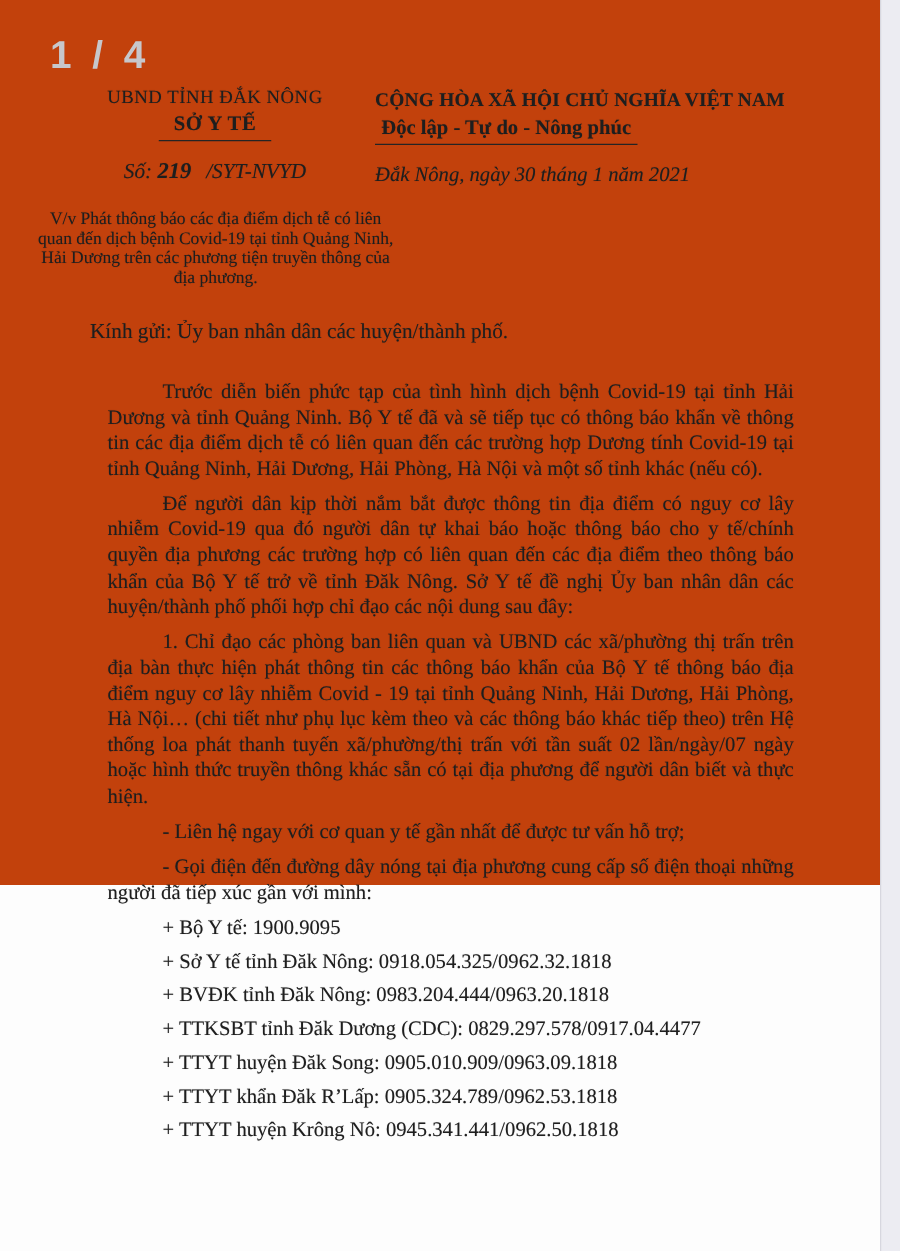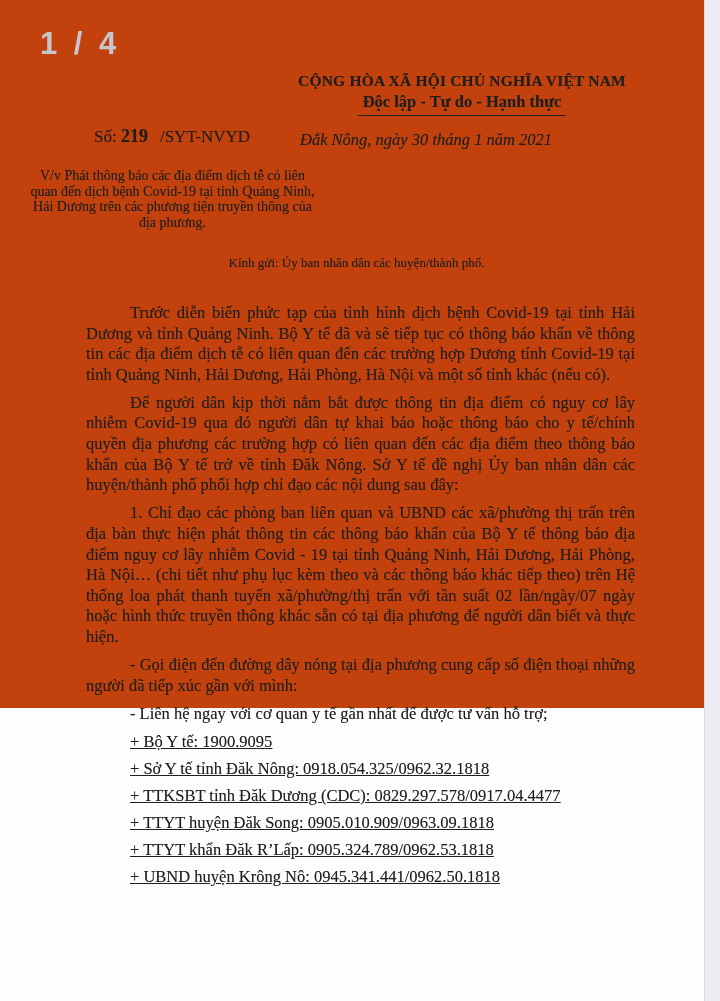--- a/index.html
+++ b/index.html
@@ -25,91 +25,97 @@
   }
   .header-left{
     position:absolute;left:22px;top:70px;width:300px;text-align:center;
   }
   .header-left .org{ font-size:15px;letter-spacing:.4px; }
   .header-left .dept{
     display:inline-block;margin-top:2px;font-size:16.5px;font-weight:bold;
     letter-spacing:.5px;border-bottom:1.6px solid #242424;padding:0 12px 3px;
   }
   .header-right{
-    position:absolute;left:288px;top:72px;width:348px;text-align:center;
+    position:absolute;left:300px;top:72px;width:348px;text-align:left;
   }
   .header-right .national{ font-size:15.5px;font-weight:bold;letter-spacing:.2px; }
   .header-right .motto{
     display:inline-block;margin-top:2px;font-size:16.5px;font-weight:bold;
     border-bottom:1.6px solid #242424;padding:0 5px 3px;
   }
   .doc-number{
     position:absolute;left:22px;top:126px;width:300px;text-align:center;
     font-size:17px;
+    font-style:italic;
   }
   .doc-number .num{ font-weight:bold;font-size:18px; }
   .doc-number .suffix{ margin-left:12px; }
   .subject{
     position:absolute;left:30px;top:168px;width:285px;text-align:center;
     font-size:14px;line-height:15.6px;
   }
   .date-line{
     position:absolute;left:300px;top:130px;width:348px;text-align:left;
     font-style:italic;font-size:16.5px;
   }
   .salutation{
-    position:absolute;left:82px;top:255px;width:549px;text-align:center;
-    font-size:13px;
+    position:absolute;left:72px;top:255px;width:549px;
+    font-size:17px;
   }
   .body-text{
     position:absolute;left:86px;top:303px;width:549px;
     font-size:16.5px;line-height:20.6px;
   }
   .body-text p{
     margin:0 0 7.5px 0;text-align:justify;text-indent:44px;
   }
   .hotlines{ margin:1px 0 0 44px; }
-  .hotlines .hotline{ line-height:20.6px;margin-bottom:6.5px;text-decoration:underline; }
+  .hotlines .hotline{ line-height:20.6px;margin-bottom:6.5px; }
 </style>
 </head>
 <body>
 
 <div class="page">
 
   <div class="page-indicator">1 / 4</div>
 
+  <div class="header-left">
+    <div class="org ink">UBND TỈNH ĐẮK NÔNG</div>
+    <div><span class="dept ink">SỞ Y TẾ</span></div>
+  </div>
 
   <div class="header-right">
     <div class="national ink">CỘNG HÒA XÃ HỘI CHỦ NGHĨA VIỆT NAM</div>
-    <div><span class="motto ink">Độc lập - Tự do - Hạnh thực</span></div>
+    <div><span class="motto ink">Độc lập - Tự do - Nông phúc</span></div>
   </div>
 
   <div class="doc-number ink">
     <span>Số:</span>
     <span class="num">219</span><span class="suffix">/SYT-NVYD</span>
   </div>
 
   <div class="subject ink">V/v Phát thông báo các địa điểm dịch tễ có liên quan đến dịch bệnh Covid-19 tại tỉnh Quảng Ninh, Hải Dương trên các phương tiện truyền thông của địa phương.</div>
 
   <div class="date-line ink">Đắk Nông, ngày 30 tháng 1 năm 2021</div>
 
   <div class="salutation ink">Kính gửi: Ủy ban nhân dân các huyện/thành phố.</div>
 
   <div class="body-text">
     <p class="ink">Trước diễn biến phức tạp của tình hình dịch bệnh Covid-19 tại tỉnh Hải Dương và tỉnh Quảng Ninh. Bộ Y tế đã và sẽ tiếp tục có thông báo khẩn về thông tin các địa điểm dịch tễ có liên quan đến các trường hợp Dương tính Covid-19 tại tỉnh Quảng Ninh, Hải Dương, Hải Phòng, Hà Nội và một số tỉnh khác (nếu có).</p>
     <p class="ink">Để người dân kịp thời nắm bắt được thông tin địa điểm có nguy cơ lây nhiễm Covid-19 qua đó người dân tự khai báo hoặc thông báo cho y tế/chính quyền địa phương các trường hợp có liên quan đến các địa điểm theo thông báo khẩn của Bộ Y tế trở về tỉnh Đăk Nông. Sở Y tế đề nghị Ủy ban nhân dân các huyện/thành phố phối hợp chỉ đạo các nội dung sau đây:</p>
     <p class="ink">1. Chỉ đạo các phòng ban liên quan và UBND các xã/phường thị trấn trên địa bàn thực hiện phát thông tin các thông báo khẩn của Bộ Y tế thông báo địa điểm nguy cơ lây nhiễm Covid - 19 tại tỉnh Quảng Ninh, Hải Dương, Hải Phòng, Hà Nội… (chi tiết như phụ lục kèm theo và các thông báo khác tiếp theo) trên Hệ thống loa phát thanh tuyến xã/phường/thị trấn với tần suất 02 lần/ngày/07 ngày hoặc hình thức truyền thông khác sẵn có tại địa phương để người dân biết và thực hiện.</p>
+    <p class="ink">- Liên hệ ngay với cơ quan y tế gần nhất để được tư vấn hỗ trợ;</p>
     <p class="ink">- Gọi điện đến đường dây nóng tại địa phương cung cấp số điện thoại những người đã tiếp xúc gần với mình:</p>
-    <p class="ink">- Liên hệ ngay với cơ quan y tế gần nhất để được tư vấn hỗ trợ;</p>
 
     <div class="hotlines">
       <div class="hotline ink">+ Bộ Y tế: 1900.9095</div>
       <div class="hotline ink">+ Sở Y tế tỉnh Đăk Nông: 0918.054.325/0962.32.1818</div>
+      <div class="hotline ink">+ BVĐK tỉnh Đăk Nông: 0983.204.444/0963.20.1818</div>
       <div class="hotline ink">+ TTKSBT tỉnh Đăk Dương (CDC): 0829.297.578/0917.04.4477</div>
       <div class="hotline ink">+ TTYT huyện Đăk Song: 0905.010.909/0963.09.1818</div>
       <div class="hotline ink">+ TTYT khẩn Đăk R’Lấp: 0905.324.789/0962.53.1818</div>
-      <div class="hotline ink">+ UBND huyện Krông Nô: 0945.341.441/0962.50.1818</div>
+      <div class="hotline ink">+ TTYT huyện Krông Nô: 0945.341.441/0962.50.1818</div>
     </div>
   </div>
 
 </div>
 
 <div class="scan-edge"></div>
 
 </body></html>

